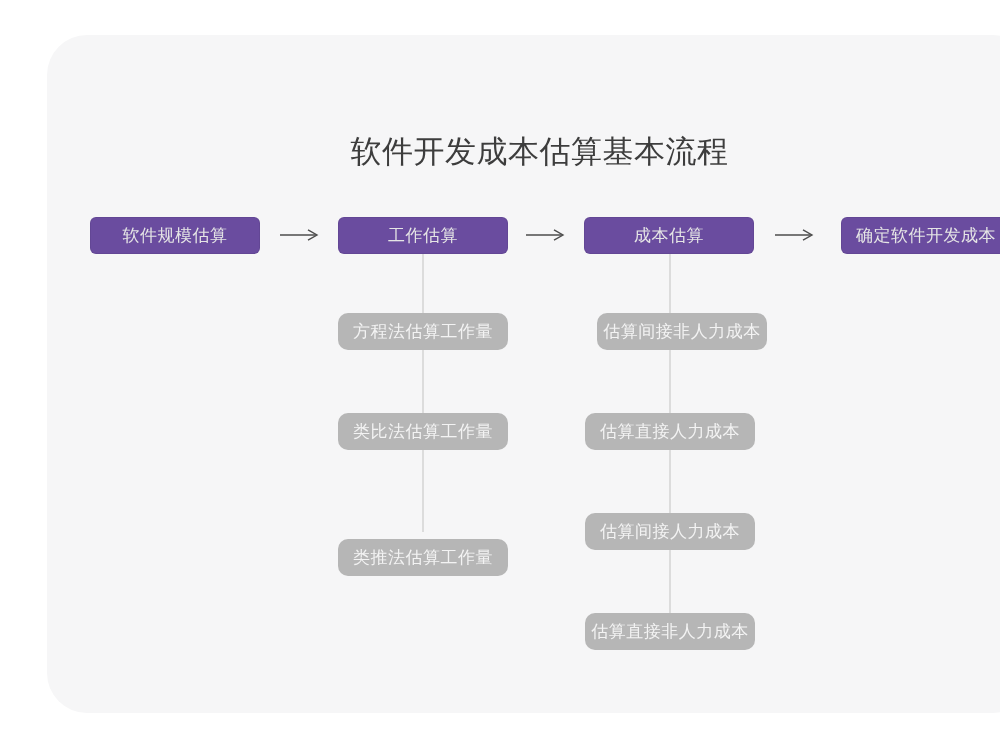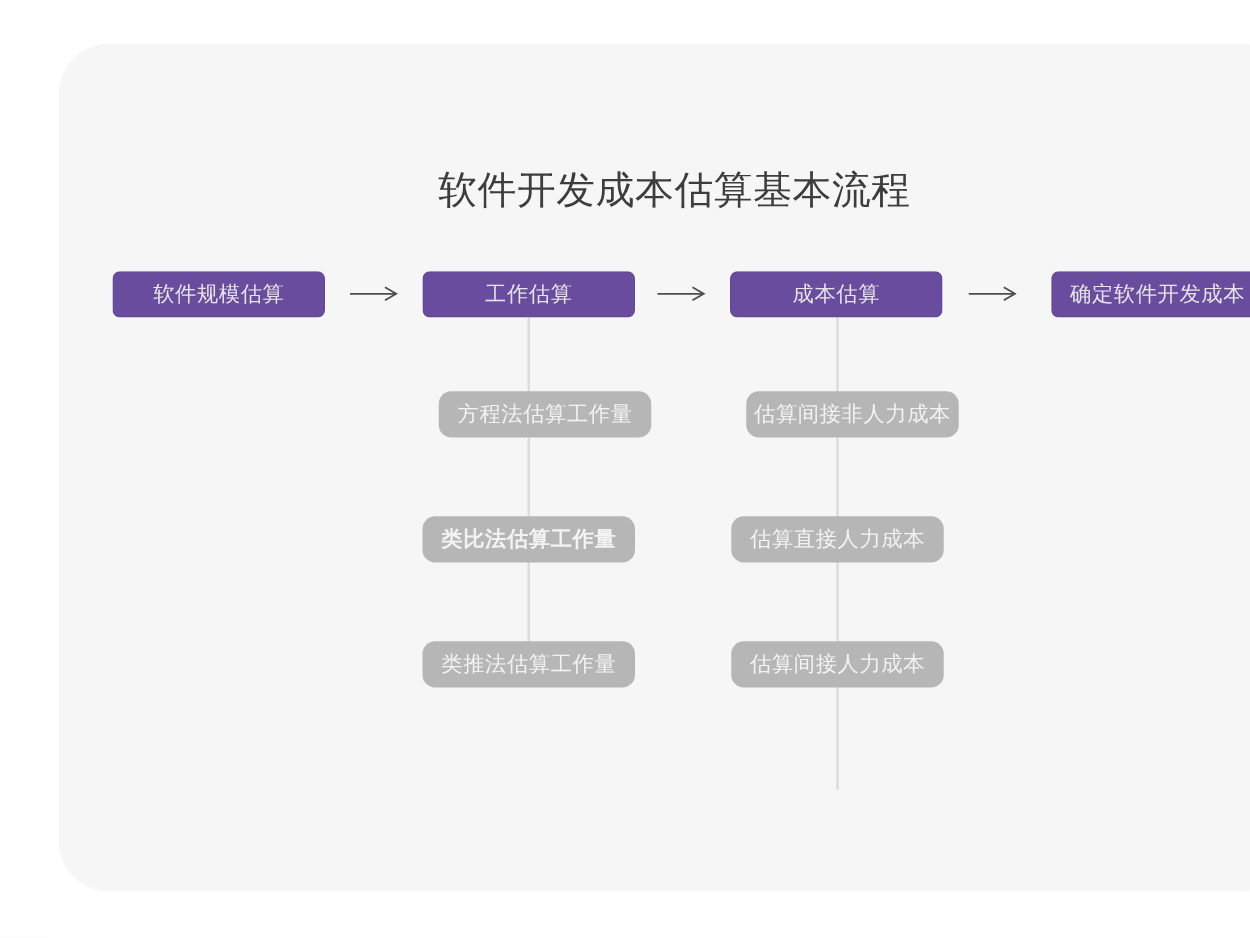--- a/index.html
+++ b/index.html
@@ -70,23 +70,23 @@
   
   .p1 { left: 43px;  top: 182px; }
   .p2 { left: 291px; top: 182px; }
   .p3 { left: 537px; top: 182px; }
   .p4 { left: 794px; top: 182px; }
   .a1 { left: 232px; }
   .a2 { left: 478px; }
   .a3 { left: 727px; }
 
   
-  .w1 { left: 304px; top: 278px; }
-  .w2 { left: 291px; top: 378px; font-weight: bold; }
-  .w3 { left: 291px; top: 478px; font-family: Liberation Mono, monospace; }
+  .w1 { left: 291px; top: 278px; }
+  .w2 { left: 291px; top: 378px; }
+  .w3 { left: 291px; top: 504px; font-family: Liberation Mono, monospace; }
   .c1 { left: 550px; top: 278px; }
   .c2 { left: 538px; top: 378px; }
   .c3 { left: 538px; top: 478px; }
   .c4 { left: 538px; top: 578px; }
 </style>
 </head>
 <body>
 
 <div class="canvas">
   <div class="card">
@@ -145,15 +145,18 @@
 
     <div class="node node-gray c1">
       <span>估算间接非人力成本</span>
     </div>
     <div class="node node-gray c2">
       <span>估算直接人力成本</span>
     </div>
     <div class="node node-gray c3">
       <span>估算间接人力成本</span>
     </div>
+    <div class="node node-gray c4">
+      <span>估算直接非人力成本</span>
+    </div>
 
   </div>
 </div>
 
 </body></html>

